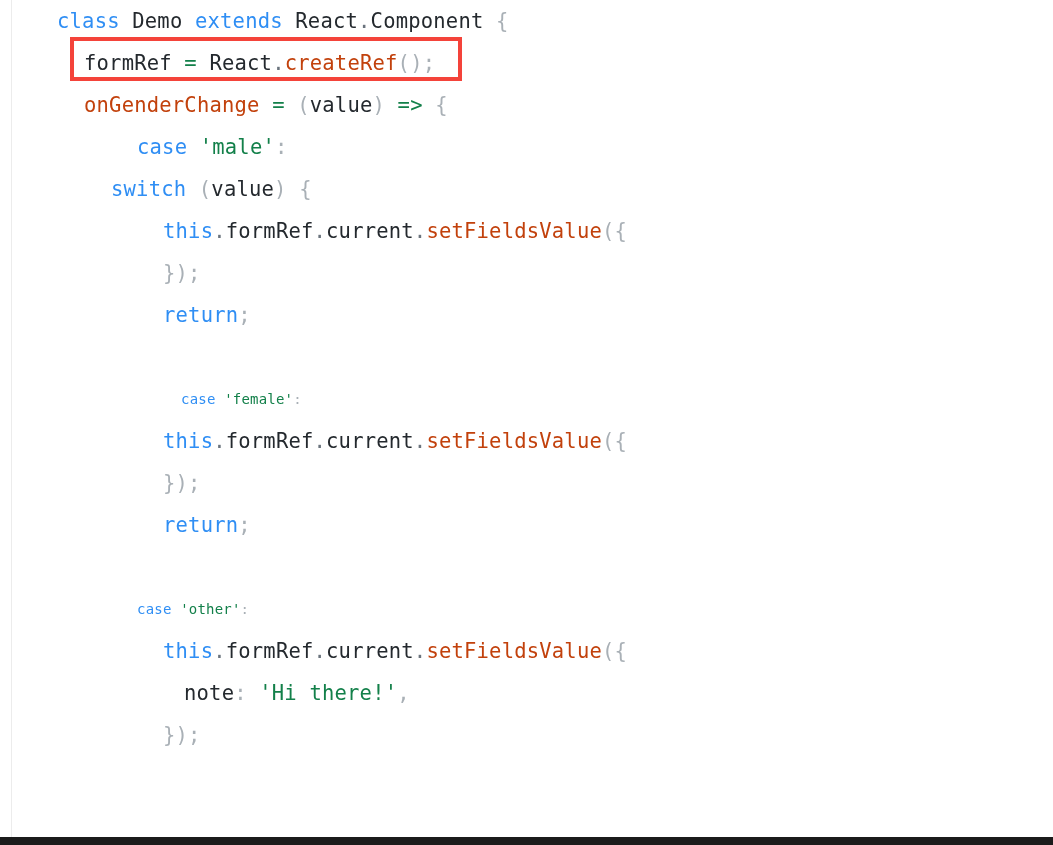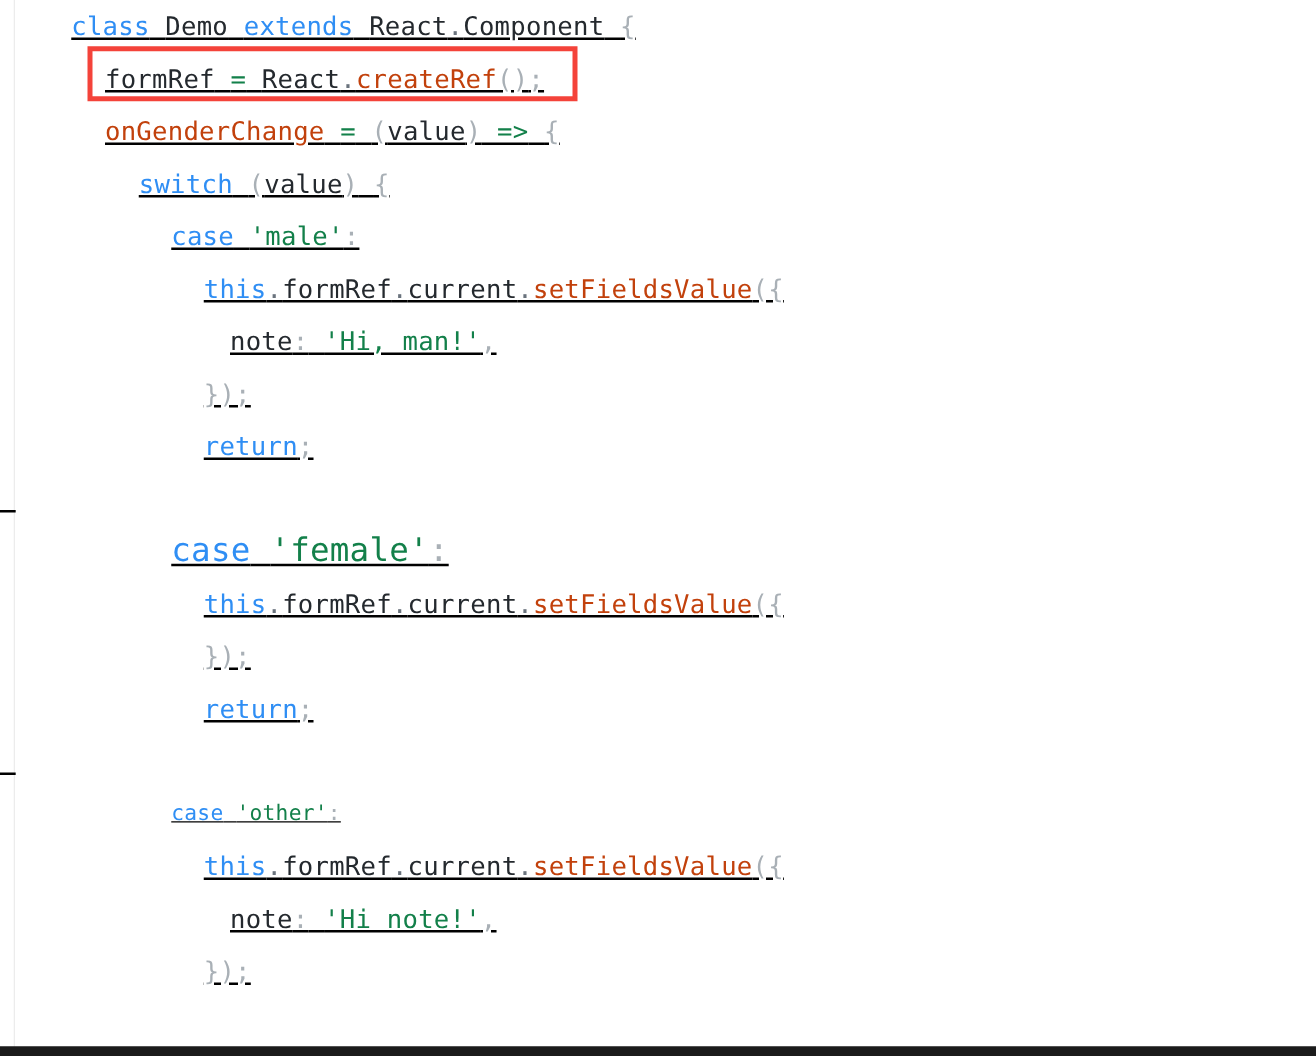--- a/index.html
+++ b/index.html
@@ -35,21 +35,20 @@
     height: 8px;
     background: #1b1b1b;
   }
   .code-block {
     position: absolute;
     left: 0;
     top: 0;
     width: 1053px;
     padding: 0;
     margin: 0;
-    text-decoration: underline;
   }
   .code-line {
     position: relative;
     height: 42px;
     line-height: 42px;
     font-size: 20.5px;
     letter-spacing: 0.2px;
     white-space: pre;
     font-family: "DejaVu Sans Mono", "Liberation Mono", monospace;
     color: #24292e;
@@ -83,35 +82,34 @@
 <body>
 
 <div id="screenshot">
 
   <div class="gutter-rule"></div>
 
   <div class="code-block">
       <div class="code-line" style="height: 42px; line-height: 42px; font-size: 20.5px;"><span class="ind" style="width: 57px;"></span><span class="tok-keyword">class</span><span class="tok-plain"> </span><span class="tok-plain">Demo</span><span class="tok-plain"> </span><span class="tok-keyword">extends</span><span class="tok-plain"> </span><span class="tok-plain">React</span><span class="tok-dot">.</span><span class="tok-plain">Component</span><span class="tok-plain"> </span><span class="tok-punct">{</span></div>
       <div class="code-line" style="height: 42px; line-height: 42px; font-size: 20.5px;"><span class="ind" style="width: 84px;"></span><span class="tok-plain">formRef</span><span class="tok-plain"> </span><span class="tok-op">=</span><span class="tok-plain"> </span><span class="tok-plain">React</span><span class="tok-dot">.</span><span class="tok-func">createRef</span><span class="tok-punct">()</span><span class="tok-punct">;</span></div>
       <div class="code-line" style="height: 42px; line-height: 42px; font-size: 20.5px;"><span class="ind" style="width: 84px;"></span><span class="tok-func">onGenderChange</span><span class="tok-plain"> </span><span class="tok-op">=</span><span class="tok-plain"> </span><span class="tok-punct">(</span><span class="tok-plain">value</span><span class="tok-punct">)</span><span class="tok-plain"> </span><span class="tok-op">=&gt;</span><span class="tok-plain"> </span><span class="tok-punct">{</span></div>
+      <div class="code-line" style="height: 42px; line-height: 42px; font-size: 20.5px;"><span class="ind" style="width: 137px;"></span><span class="tok-keyword">case</span><span class="tok-plain"> </span><span class="tok-string">'male'</span><span class="tok-punct">:</span></div>
       <div class="code-line" style="height: 42px; line-height: 42px; font-size: 20.5px;"><span class="ind" style="width: 111px;"></span><span class="tok-keyword">switch</span><span class="tok-plain"> </span><span class="tok-punct">(</span><span class="tok-plain">value</span><span class="tok-punct">)</span><span class="tok-plain"> </span><span class="tok-punct">{</span></div>
-      <div class="code-line" style="height: 42px; line-height: 42px; font-size: 20.5px;"><span class="ind" style="width: 137px;"></span><span class="tok-keyword">case</span><span class="tok-plain"> </span><span class="tok-string">'male'</span><span class="tok-punct">:</span></div>
-      <div class="code-line" style="height: 42px; line-height: 42px; font-size: 20.5px;"><span class="ind" style="width: 163px;"></span><span class="tok-keyword">this</span><span class="tok-dot">.</span><span class="tok-plain">formRef</span><span class="tok-dot">.</span><span class="tok-plain">current</span><span class="tok-dot">.</span><span class="tok-func">setFieldsValue</span><span class="tok-punct">({</span></div>
-      <div class="code-line" style="height: 42px; line-height: 42px; font-size: 20.5px;"><span class="ind" style="width: 184px;"></span><span class="tok-plain">note</span><span class="tok-punct">:</span><span class="tok-plain"> </span><span class="tok-string">'Hi, man!'</span><span class="tok-punct">,</span></div>
-      <div class="code-line" style="height: 42px; line-height: 42px; font-size: 20.5px;"><span class="ind" style="width: 163px;"></span><span class="tok-punct">});</span></div>
-      <div class="code-line" style="height: 42px; line-height: 42px; font-size: 20.5px;"><span class="ind" style="width: 163px;"></span><span class="tok-keyword">return</span><span class="tok-punct">;</span></div>
-      <div class="code-line" style="height: 42px; line-height: 42px; font-size: 20.5px;">&nbsp;</div>
-      <div class="code-line" style="height: 42px; line-height: 42px; font-size: 26px;"><span class="ind" style="width: 137px;"></span><span class="tok-keyword">case</span><span class="tok-plain"> </span><span class="tok-string">'female'</span><span class="tok-punct">:</span></div>
       <div class="code-line" style="height: 42px; line-height: 42px; font-size: 20.5px;"><span class="ind" style="width: 163px;"></span><span class="tok-keyword">this</span><span class="tok-dot">.</span><span class="tok-plain">formRef</span><span class="tok-dot">.</span><span class="tok-plain">current</span><span class="tok-dot">.</span><span class="tok-func">setFieldsValue</span><span class="tok-punct">({</span></div>
       <div class="code-line" style="height: 42px; line-height: 42px; font-size: 20.5px;"><span class="ind" style="width: 163px;"></span><span class="tok-punct">});</span></div>
       <div class="code-line" style="height: 42px; line-height: 42px; font-size: 20.5px;"><span class="ind" style="width: 163px;"></span><span class="tok-keyword">return</span><span class="tok-punct">;</span></div>
       <div class="code-line" style="height: 42px; line-height: 42px; font-size: 20.5px;">&nbsp;</div>
-      <div class="code-line" style="height: 42px; line-height: 42px; font-size: 17px;"><span class="ind" style="width: 137px;"></span><span class="tok-keyword">case</span><span class="tok-plain"> </span><span class="tok-string">'other'</span><span class="tok-punct">:</span></div>
+      <div class="code-line" style="height: 42px; line-height: 42px; font-size: 14px; margin-left: 44px;"><span class="ind" style="width: 137px;"></span><span class="tok-keyword">case</span><span class="tok-plain"> </span><span class="tok-string">'female'</span><span class="tok-punct">:</span></div>
       <div class="code-line" style="height: 42px; line-height: 42px; font-size: 20.5px;"><span class="ind" style="width: 163px;"></span><span class="tok-keyword">this</span><span class="tok-dot">.</span><span class="tok-plain">formRef</span><span class="tok-dot">.</span><span class="tok-plain">current</span><span class="tok-dot">.</span><span class="tok-func">setFieldsValue</span><span class="tok-punct">({</span></div>
-      <div class="code-line" style="height: 42px; line-height: 42px; font-size: 20.5px;"><span class="ind" style="width: 184px;"></span><span class="tok-plain">note</span><span class="tok-punct">:</span><span class="tok-plain"> </span><span class="tok-string">'Hi note!'</span><span class="tok-punct">,</span></div>
+      <div class="code-line" style="height: 42px; line-height: 42px; font-size: 20.5px;"><span class="ind" style="width: 163px;"></span><span class="tok-punct">});</span></div>
+      <div class="code-line" style="height: 42px; line-height: 42px; font-size: 20.5px;"><span class="ind" style="width: 163px;"></span><span class="tok-keyword">return</span><span class="tok-punct">;</span></div>
+      <div class="code-line" style="height: 42px; line-height: 42px; font-size: 20.5px;">&nbsp;</div>
+      <div class="code-line" style="height: 42px; line-height: 42px; font-size: 14px;"><span class="ind" style="width: 137px;"></span><span class="tok-keyword">case</span><span class="tok-plain"> </span><span class="tok-string">'other'</span><span class="tok-punct">:</span></div>
+      <div class="code-line" style="height: 42px; line-height: 42px; font-size: 20.5px;"><span class="ind" style="width: 163px;"></span><span class="tok-keyword">this</span><span class="tok-dot">.</span><span class="tok-plain">formRef</span><span class="tok-dot">.</span><span class="tok-plain">current</span><span class="tok-dot">.</span><span class="tok-func">setFieldsValue</span><span class="tok-punct">({</span></div>
+      <div class="code-line" style="height: 42px; line-height: 42px; font-size: 20.5px;"><span class="ind" style="width: 184px;"></span><span class="tok-plain">note</span><span class="tok-punct">:</span><span class="tok-plain"> </span><span class="tok-string">'Hi there!'</span><span class="tok-punct">,</span></div>
       <div class="code-line" style="height: 42px; line-height: 42px; font-size: 20.5px;"><span class="ind" style="width: 163px;"></span><span class="tok-punct">});</span></div>
     </div>
 
   <div class="annotation-box" style="left: 70px; top: 37px; width: 392px; height: 44px; border-width: 4px; border-color: rgb(244, 67, 58);"></div>
 
   <div class="bottom-bar"></div>
 
 </div>
 
 </body></html>

